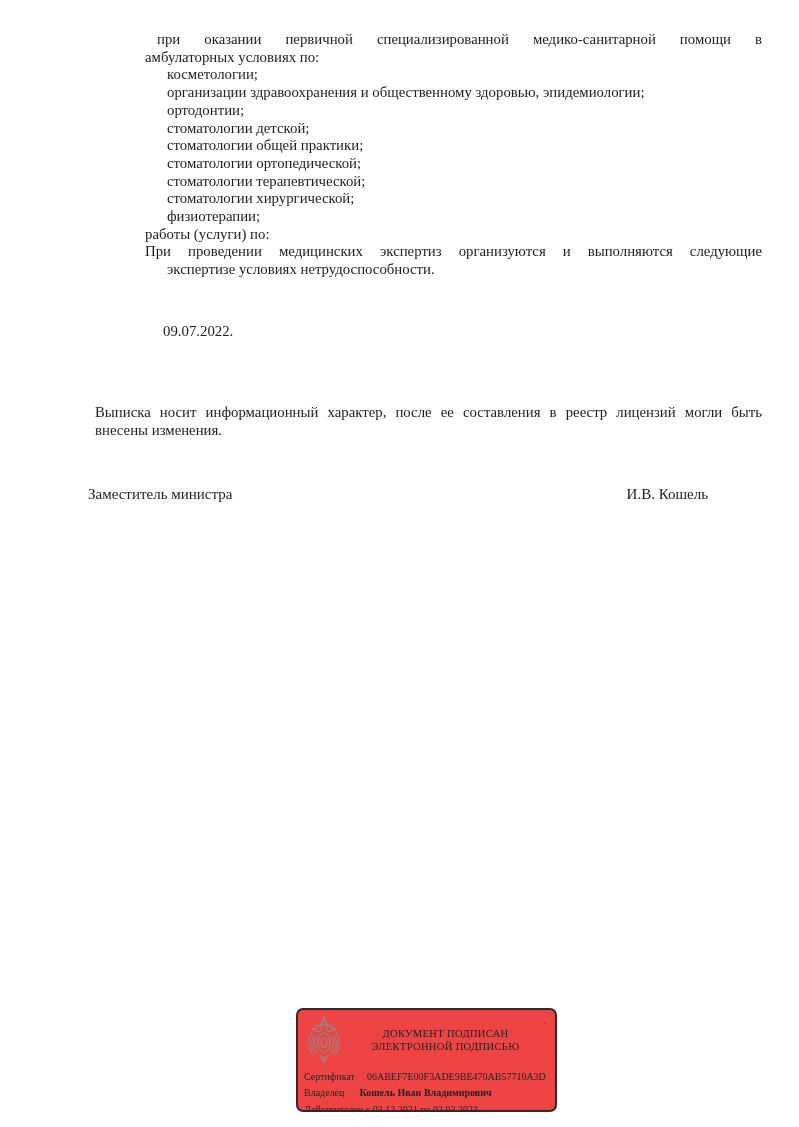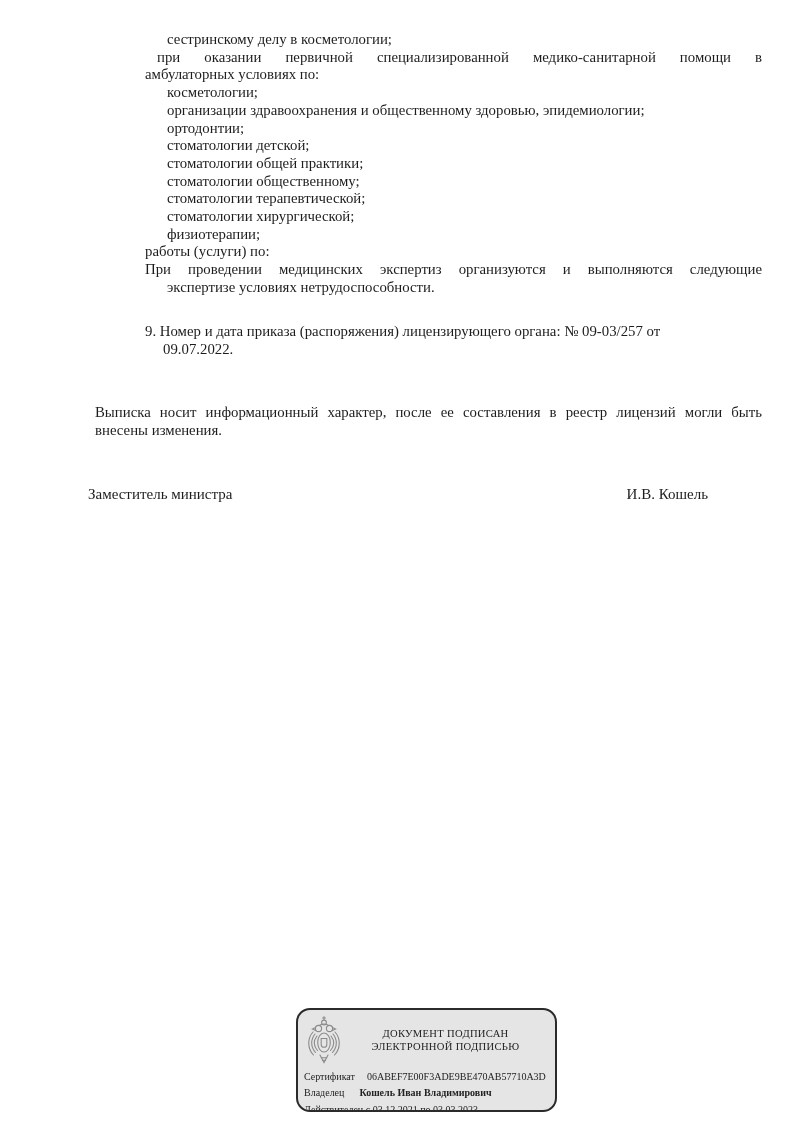--- a/index.html
+++ b/index.html
@@ -35,22 +35,22 @@
   
   .sig{
     position:absolute;left:88px;top:485px;width:620px;
     display:flex;justify-content:space-between;align-items:baseline;
     font-size:15px;line-height:18px;
   }
   
   .stamp{
     position:absolute;left:296px;top:1008px;width:261px;height:104px;
     box-sizing:border-box;
-    border:2px solid #2b2b2b;border-radius:14px;
-    background:#e5e5e5;overflow:hidden;
+    border:2px solid #2b2b2b;border-radius:7px;
+    background:#ef4444;overflow:hidden;
     padding:5px 0 0 6px;
   }
   .stamp-head{display:flex;align-items:center;}
   .stamp-emblem{flex:0 0 40px;width:40px;height:50px;}
   .stamp-title{
     flex:1;text-align:center;
     font-size:10.6px;line-height:13.5px;letter-spacing:0.3px;
     padding-right:8px;color:#222;
   }
   .stamp-info{
@@ -61,39 +61,37 @@
   .stamp-info .b{font-weight:bold;text-align:center;}
   .stamp-info .lbl{margin-right:12px;}
   .stamp-info .lbl-tight{margin-right:15px;}
 </style>
 </head>
 <body>
 
 <div class="page">
 
   <div class="sec8">
-    <div class="ln l-item">сестринскому делу в косметологии;</div>
     <div class="ln l-just l-ind">при оказании первичной специализированной медико-санитарной помощи в</div>
     <div class="ln">амбулаторных условиях по:</div>
     <div class="ln l-item">косметологии;</div>
     <div class="ln l-item">организации здравоохранения и общественному здоровью, эпидемиологии;</div>
     <div class="ln l-item">ортодонтии;</div>
     <div class="ln l-item">стоматологии детской;</div>
     <div class="ln l-item">стоматологии общей практики;</div>
-    <div class="ln l-item">стоматологии общественному;</div>
+    <div class="ln l-item">стоматологии ортопедической;</div>
     <div class="ln l-item">стоматологии терапевтической;</div>
     <div class="ln l-item">стоматологии хирургической;</div>
     <div class="ln l-item">физиотерапии;</div>
     <div class="ln">работы (услуги) по:</div>
     <div class="ln l-just">При проведении медицинских экспертиз организуются и выполняются следующие</div>
     <div class="ln l-item">экспертизе условиях нетрудоспособности.</div>
   </div>
 
   <div class="item9">
-    <div>9. Номер и дата приказа (распоряжения) лицензирующего органа: № 09-03/257 от</div>
     <div class="cont">09.07.2022.</div>
   </div>
 
   <div class="note">
     <div class="l-just">Выписка носит информационный характер, после ее составления в реестр лицензий могли быть</div>
     <div>внесены изменения.</div>
   </div>
 
   <div class="sig">
     <span>Заместитель министра</span>

